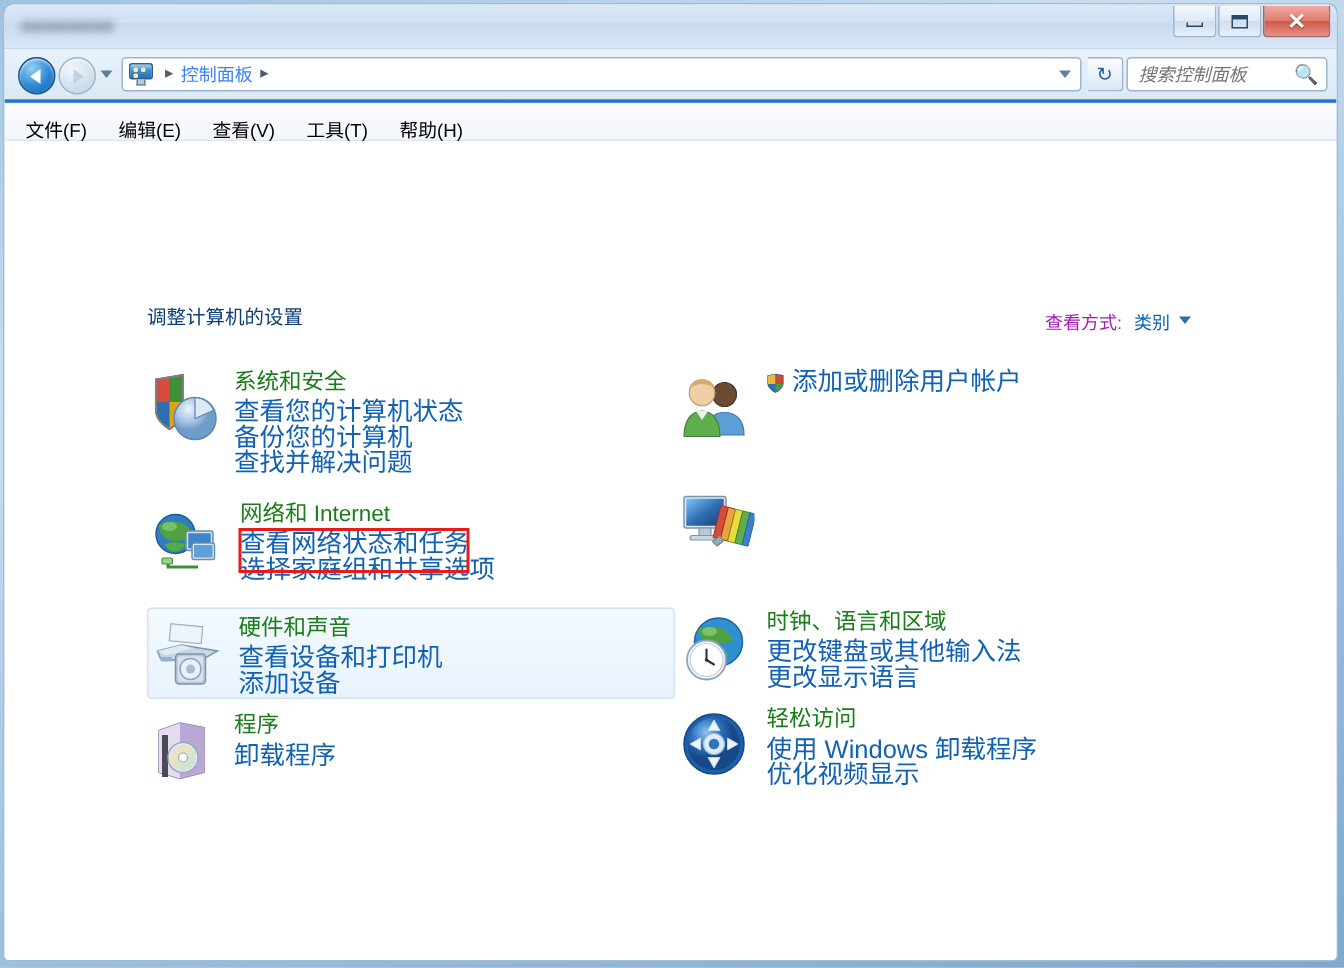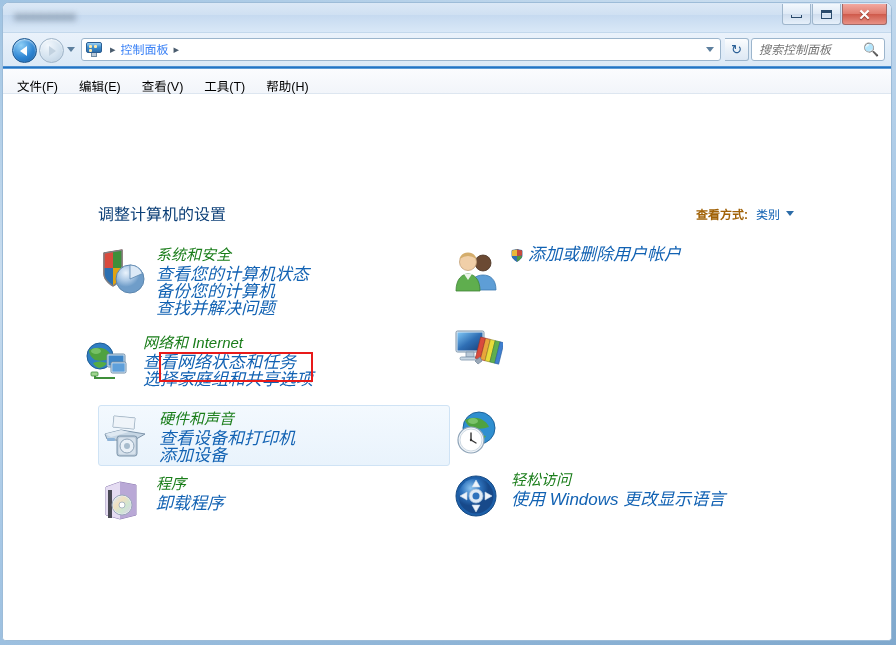--- a/index.html
+++ b/index.html
@@ -280,35 +280,35 @@
   
   #content {
     position: relative;
     height: 549px;
     background: #ffffff;
   }
   #page-title {
     position: absolute;
     left: 95px;
     top: 107px;
-    font-size: 16px;
+    font-size: 13px;
     color: #0c3f77;
     white-space: nowrap;
     font-family: Liberation Serif, serif;
   }
   #view-by {
     position: absolute;
     right: 97px;
     top: 111px;
     display: flex;
     align-items: center;
     font-size: 12px;
     white-space: nowrap;
   }
-  #view-by-label { color: #a16207; font-weight: bold; }
+  #view-by-label { color: #a21caf; }
   #view-by-value { color: #1262b3; margin-left: 8px; }
   #view-by-caret {
     margin-left: 6px;
     width: 0; height: 0;
     border-left: 4px solid transparent;
     border-right: 4px solid transparent;
     border-top: 5px solid #2c6ca8;
   }
 
   #columns {
@@ -326,21 +326,21 @@
     border-radius: 3px;
     box-sizing: border-box;
   }
   .cat-icon {
     width: 50px;
     height: 50px;
     flex: none;
     position: relative;
     margin-top: 2px;
   }
-  .cat-body { margin-left: 8px; font-style: italic; }
+  .cat-body { margin-left: 8px; }
   .cat-title {
     font-size: 15px;
     color: #1a7d1a;
     line-height: 1.15;
     white-space: nowrap;
     margin-bottom: 3px;
   }
   .cat-link {
     font-size: 17px;
     color: #1262b3;
@@ -477,21 +477,21 @@
           </div>
           <div class="cat-link">
             <span>备份您的计算机</span>
           </div>
           <div class="cat-link">
             <span>查找并解决问题</span>
           </div>
         </div>
       </div>
 
-      <div class="cat" style="left:82px; top:88px; width:350px;">
+      <div class="cat" style="left:99px; top:88px; width:350px;">
         <div class="cat-icon">
           <svg width="50" height="50" viewBox="0 0 50 50">
             <circle cx="15" cy="20" r="13" fill="#2f7ec2" stroke="#1d5c96" stroke-width="1"></circle>
             <path d="M4 14 Q12 10 20 13 Q26 17 27 22 Q18 26 10 24 Q4 20 4 14 Z" fill="#4fa23f"></path>
             <path d="M8 27 Q14 24 22 27 Q20 31 14 32 Q10 31 8 27 Z" fill="#55ab45"></path>
             <ellipse cx="11" cy="15" rx="5" ry="3" fill="#7fc96f" opacity=".8"></ellipse>
             <rect x="22" y="18" width="18" height="13" rx="1.5" fill="#cfe0ef" stroke="#6c8da9" stroke-width="1"></rect>
             <rect x="23.5" y="19.5" width="15" height="10" fill="#3e86c8"></rect>
             <rect x="28" y="31" width="7" height="3" fill="#b8c9d8" stroke="#6c8da9" stroke-width=".7"></rect>
             <rect x="26" y="26" width="15" height="11" rx="1.5" fill="#e2ecf6" stroke="#6c8da9" stroke-width="1"></rect>
@@ -625,20 +625,29 @@
             <path d="M12 12 Q20 8 28 11 Q34 14 36 19 Q28 22 20 20 Q13 17 12 12 Z" fill="#4fa23f"></path>
             <path d="M16 28 Q24 25 33 28 Q30 33 24 34 Q19 33 16 28 Z" fill="#55ab45"></path>
             <ellipse cx="20" cy="13" rx="5" ry="3" fill="#8ed17c" opacity=".7"></ellipse>
             <circle cx="18" cy="32" r="13" fill="#f2f6fa" stroke="#8fa4b8" stroke-width="1.2"></circle>
             <circle cx="18" cy="32" r="11" fill="#ffffff" stroke="#c3d0dc" stroke-width=".8"></circle>
             <line x1="18" y1="32" x2="18" y2="25" stroke="#333" stroke-width="1.4" stroke-linecap="round"></line>
             <line x1="18" y1="32" x2="23" y2="35" stroke="#333" stroke-width="1.4" stroke-linecap="round"></line>
             <circle cx="18" cy="32" r="1.2" fill="#333"></circle>
           </svg>
         </div>
+        <div class="cat-body">
+          <div class="cat-title">时钟、语言和区域</div>
+          <div class="cat-link">
+            <span>更改键盘或其他输入法</span>
+          </div>
+          <div class="cat-link">
+            <span>更改显示语言</span>
+          </div>
+        </div>
       </div>
 
       <div class="cat" style="left:450px; top:225px; width:360px;">
         <div class="cat-icon">
           <svg width="50" height="50" viewBox="0 0 50 50">
             <circle cx="23" cy="23" r="20" fill="#1d5fa8" stroke="#154a85" stroke-width="1"></circle>
             <circle cx="23" cy="23" r="17.5" fill="url(#eag)"></circle>
             <defs>
               <radialGradient id="eag" cx="35%" cy="28%">
                 <stop offset="0%" stop-color="#8cc4f0"></stop>
@@ -652,21 +661,24 @@
               <path d="M7 23 L14 19 L14 27 Z"></path>
               <path d="M39 23 L32 27 L32 19 Z"></path>
             </g>
             <circle cx="23" cy="23" r="7" fill="#dfeaf5" stroke="#9fbcd8" stroke-width=".8"></circle>
             <circle cx="23" cy="23" r="3.5" fill="#2e73bd"></circle>
           </svg>
         </div>
         <div class="cat-body">
           <div class="cat-title">轻松访问</div>
           <div class="cat-link">
-            <span>使用 Windows 更改显示语言</span>
+            <span>使用 Windows 卸载程序</span>
+          </div>
+          <div class="cat-link">
+            <span>优化视频显示</span>
           </div>
         </div>
       </div>
 
     </div>
 
     <div id="highlight-box" style="border-color: rgb(232, 26, 26);"></div>
 
   </div>
 </div>

